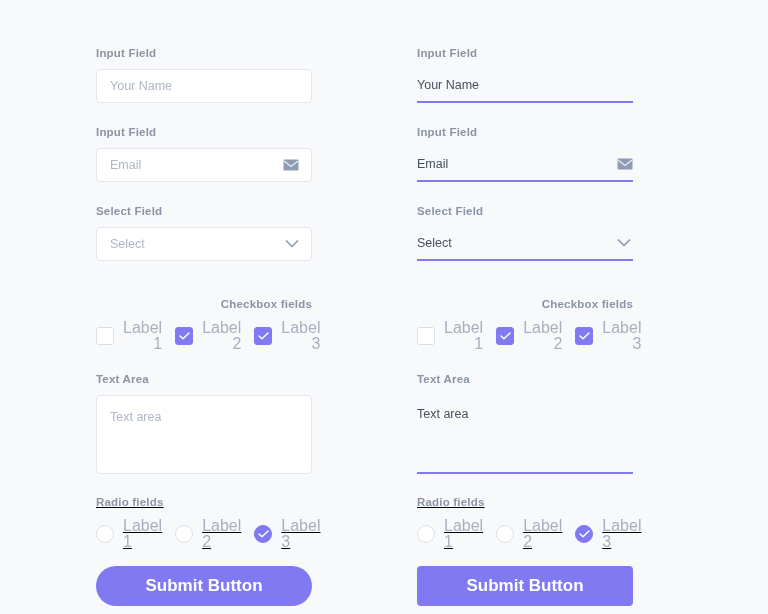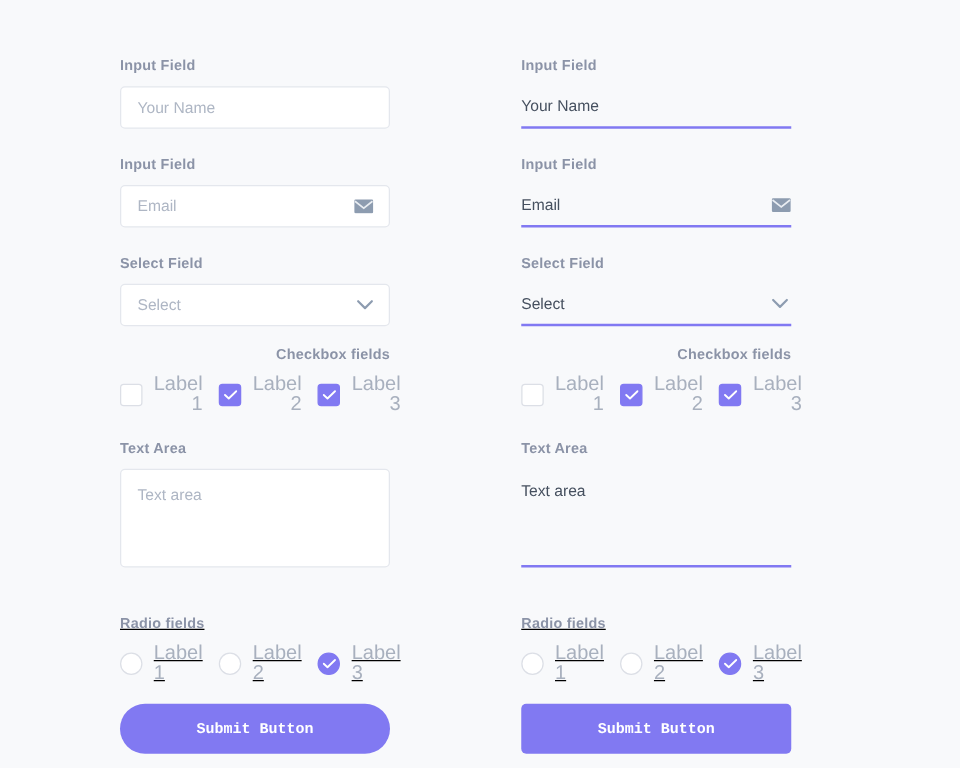--- a/index.html
+++ b/index.html
@@ -98,23 +98,23 @@
     top: 50%;
     transform: translateY(-50%);
     display: flex;
     align-items: center;
   }
   .boxed-input .trailing-icon { right: 12px; }
   .chevron-wrap { right: 12px; }
   .line-input .chevron-wrap { right: 2px; }
 
   .block { margin-bottom: 22px; }
-  .block-select { margin-bottom: 16px; }
+  .block-select { margin-bottom: 36px; }
   .block-check { margin-bottom: 20px; text-align: right; }
-  .block-text { margin-bottom: 38px; }
+  .block-text { margin-bottom: 21px; }
   .block-radio { margin-bottom: 16px; text-decoration: underline; }
 
   
   .option-row {
     display: flex;
     align-items: center;
   }
   .option {
     display: flex;
     align-items: center;
@@ -164,28 +164,28 @@
     background: #8179f2;
     border: 1px solid #8179f2;
   }
 
   
   .submit {
     width: 100%;
     height: 40px;
     background: #8179f2;
     color: #ffffff;
-    font-size: 12px;
+    font-size: 17px;
     font-weight: bold;
     border: none;
     display: flex;
     align-items: center;
     justify-content: center;
     cursor: pointer;
-    font-family: Liberation Mono, monospace;
+    font-family: Liberation Sans, sans-serif;
     box-sizing: border-box;
   }
   .submit-pill { border-radius: 20px; }
   .submit-square { border-radius: 4px; }
 </style>
 </head>
 <body>
 
 <div class="page">
 

